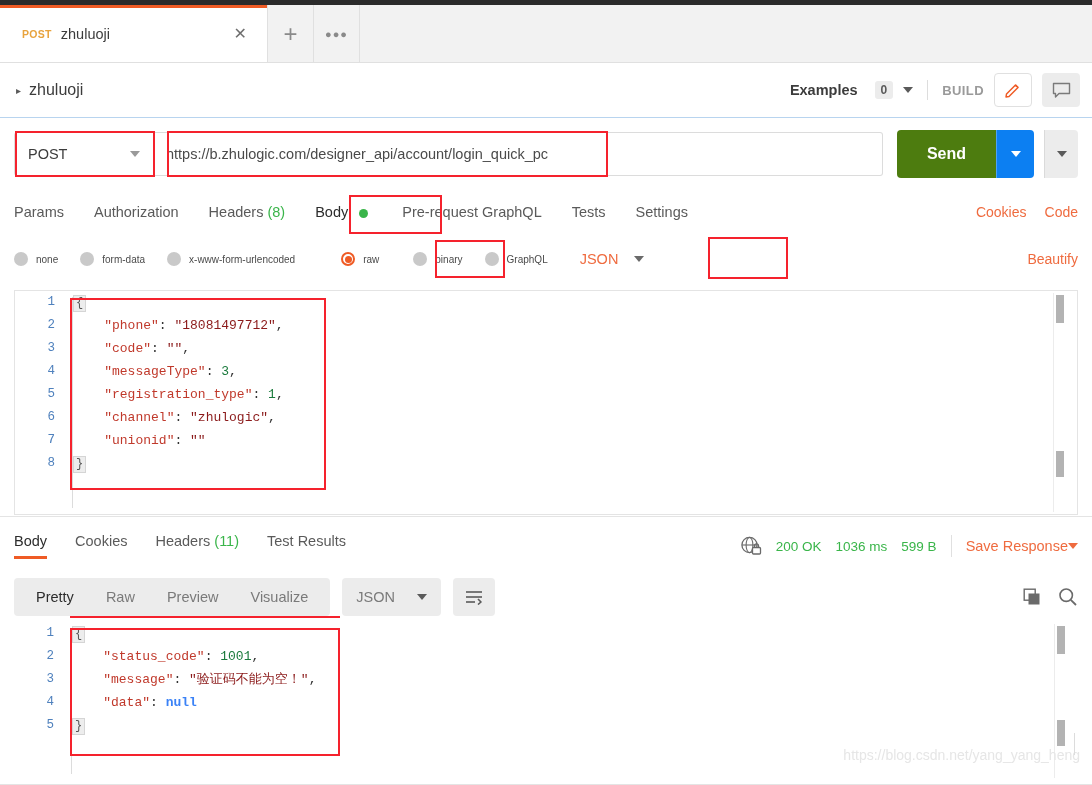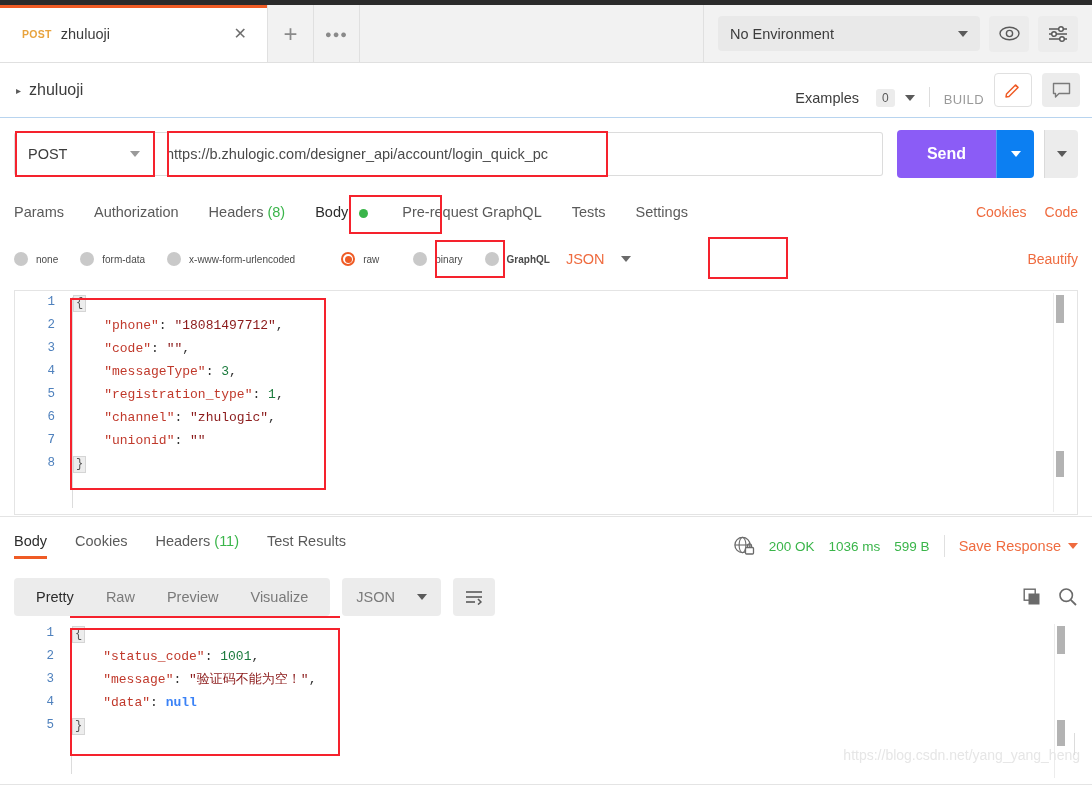--- a/index.html
+++ b/index.html
@@ -55,21 +55,21 @@
   }
 
   
   .crumbrow {
     position:absolute; top:63px; left:0; width:1092px; height:55px;
     background:#fff; border-bottom:1px solid #b8d4ef;
     display:flex; align-items:center; padding:0 12px 0 16px;
   }
   .crumb-arrow { font-size:10px; color:#5a5a5a; margin-right:8px; }
   .crumb-name { font-size:16px; color:#3c3c3c; }
-  .crumb-right { margin-left:auto; display:flex; align-items:flex-end; gap:10px; }
+  .crumb-right { margin-left:auto; display:flex; align-items:center; gap:10px;font-weight:bold; }
   .examples { font-size:14.5px; color:#3c3c3c; }
   .ex-count { background:#ececec; color:#5a5a5a; font-size:12px; border-radius:3px; padding:2px 6px; margin-left:7px; }
   .vdiv { width:1px; height:20px; background:#ddd; margin:0 4px; }
   .build { font-size:13px; color:#9a9a9a; letter-spacing:.4px; }
   .pencil-btn { width:38px;height:34px;background:#fff;border:1px solid #e0e0e0;border-radius:4px;display:flex;align-items:center;justify-content:center;cursor:pointer; }
   .cmt-btn { width:38px;height:34px;background:#ececec;border-radius:4px;display:flex;align-items:center;justify-content:center;cursor:pointer; }
 
   
   .urlrow { position:absolute; top:118px; left:0; width:1092px; height:72px; display:flex; align-items:center; padding:0 14px; }
   .method-wrap { position:relative; }
@@ -78,21 +78,21 @@
     display:flex;align-items:center;padding:0 13px;cursor:pointer;
   }
   .method-box .lbl{ font-size:14.5px;color:#3c3c3c;flex:1; }
   .method-box .caret{ border-top-color:#9a9a9a; }
   .url-box {
     flex:1;height:44px;border:1px solid #dcdcdc;border-left:none;border-radius:0 3px 3px 0;background:#fff;
     display:flex;align-items:center;padding:0 12px;
   }
   .url-text { font-size:14.5px;color:#4a4a4a; }
   .send-grp { display:flex; margin-left:14px; }
-  .send-btn { height:48px;background:#8b5cf6;color:#fff;font-size:16px;font-weight:bold;
+  .send-btn { height:48px;background:#4d7c0f;color:#fff;font-size:16px;font-weight:bold;
     display:flex;align-items:center;justify-content:center;padding:0 30px;border-radius:4px 0 0 4px;cursor:pointer; }
   .send-caret { height:48px;width:38px;background:#0c7ff2;border-left:1px solid rgba(255,255,255,.28);
     border-radius:0 4px 4px 0;display:flex;align-items:center;justify-content:center;cursor:pointer; }
   .send-caret .caret{ border-top-color:#fff; }
   .save-grp { display:flex; margin-left:10px; }
   .save-btn { height:48px;background:#ececec;color:#5a5a5a;font-size:15.5px;display:flex;align-items:center;
     justify-content:center;padding:0 20px;border-radius:4px 0 0 4px;cursor:pointer; }
   .save-caret{ height:48px;width:34px;background:#ececec;border-left:1px solid #dadada;border-radius:0 4px 4px 0;
     display:flex;align-items:center;justify-content:center;cursor:pointer; }
 
@@ -138,21 +138,21 @@
   .sbthumb { position:absolute; left:2px; width:8px; background:#b3b3b3; }
 
   
   .resp-divider { position:absolute; left:0; top:516px; width:1092px; height:1px; background:#e4e4e4; }
   .resprow { position:absolute; top:524px; left:0; width:1092px; height:44px; display:flex; align-items:center; padding:0 14px; }
   .resp-tab { font-size:14.5px; color:#5a5a5a; margin-right:28px; cursor:pointer; position:relative; padding-bottom:10px; }
   .resp-tab.active { color:#2c2c2c; }
   .resp-tab.active::after { content:""; position:absolute; left:0; right:0; bottom:0; height:3px; background:#ef5b25; }
   .resp-meta { margin-left:auto; display:flex; align-items:center; gap:14px; }
   .meta-green { font-size:13.5px; color:#3ab54a; }
-  .save-resp { font-size:14.5px; color:#ef6b3f; cursor:pointer; display:flex; align-items:center; gap:7px; }
+  .save-resp { font-size:14.5px; color:#ef6b3f; cursor:pointer; display:flex; align-items:center; }
   .save-resp .caret { border-top-color:#ef6b3f; }
   .meta-sep { width:1px; height:22px; background:#e0e0e0; }
 
   .viewbar { position:absolute; top:577px; left:14px; width:1064px; height:40px; display:flex; align-items:center; }
   .seg { background:#ececec; border-radius:4px; height:38px; display:flex; align-items:center; padding:0 6px; }
   .seg .it { font-size:14.5px; color:#7a7a7a; padding:0 16px; cursor:pointer; }
   .seg .it.active { color:#2c2c2c; }
   .fmt-sel { background:#ececec; border-radius:4px; height:38px; display:flex; align-items:center; padding:0 14px; margin-left:12px; cursor:pointer; gap:22px; }
   .fmt-sel .lbl { font-size:14.5px; color:#7a7a7a; }
   .wrap-btn { background:#ececec; border-radius:4px; height:38px; width:42px; display:flex; align-items:center; justify-content:center; margin-left:12px; cursor:pointer; }
@@ -176,42 +176,20 @@
     <span class="tab-name">zhuluoji</span>
     <span class="tab-close">✕</span>
   </div>
   <div class="tab-btn">
     <span class="tab-plus">+</span>
   </div>
   <div class="tab-btn">
     <span class="tab-dots">●●●</span>
   </div>
 
-  <div class="env-area">
-    <div class="env-select">
-      <span class="lbl">No Environment</span>
-      <span class="caret"></span>
-    </div>
-    <div class="icon-sq">
-      <svg width="21" height="15" viewBox="0 0 21 15">
-        <ellipse cx="10.5" cy="7.5" rx="9.5" ry="6.2" fill="none" stroke="#5a5a5a" stroke-width="1.4"></ellipse>
-        <circle cx="10.5" cy="7.5" r="3.1" fill="none" stroke="#5a5a5a" stroke-width="1.4"></circle>
-      </svg>
-    </div>
-    <div class="icon-sq">
-      <svg width="20" height="18" viewBox="0 0 20 18">
-        <line x1="1" y1="4" x2="19" y2="4" stroke="#5a5a5a" stroke-width="1.5"></line>
-        <line x1="1" y1="9" x2="19" y2="9" stroke="#5a5a5a" stroke-width="1.5"></line>
-        <line x1="1" y1="14" x2="19" y2="14" stroke="#5a5a5a" stroke-width="1.5"></line>
-        <circle cx="13" cy="4" r="2.3" fill="#fff" stroke="#5a5a5a" stroke-width="1.5"></circle>
-        <circle cx="6" cy="9" r="2.3" fill="#fff" stroke="#5a5a5a" stroke-width="1.5"></circle>
-        <circle cx="14" cy="14" r="2.3" fill="#fff" stroke="#5a5a5a" stroke-width="1.5"></circle>
-      </svg>
-    </div>
-  </div>
 </div>
 
 <div class="crumbrow">
   <span class="crumb-arrow">▸</span>
   <span class="crumb-name">zhuluoji</span>
   <div class="crumb-right">
     <div style="display:flex;align-items:center;gap:10px;">
       <span class="examples">Examples</span>
       <span class="ex-count">0</span>
       <span class="caret"></span>
@@ -289,21 +267,21 @@
     <span class="radio-lbl">x-www-form-urlencoded</span>
   </div>
   <div class="radio-item" style="margin-left:24px;margin-right:34px;">
     <span class="radio on"></span>
     <span class="radio-lbl">raw</span>
   </div>
   <div class="radio-item">
     <span class="radio"></span>
     <span class="radio-lbl">binary</span>
   </div>
-  <div class="radio-item" style="margin-right:12px;font-weight:bold;">
+  <div class="radio-item" style="margin-right:28px;">
     <span class="radio"></span>
     <span class="radio-lbl">GraphQL</span>
   </div>
   <div class="json-sel">
     <span class="lbl">JSON</span>
     <span class="caret"></span>
   </div>
   <span class="link-orange" style="margin-left:auto;">Beautify</span>
 </div>
 

